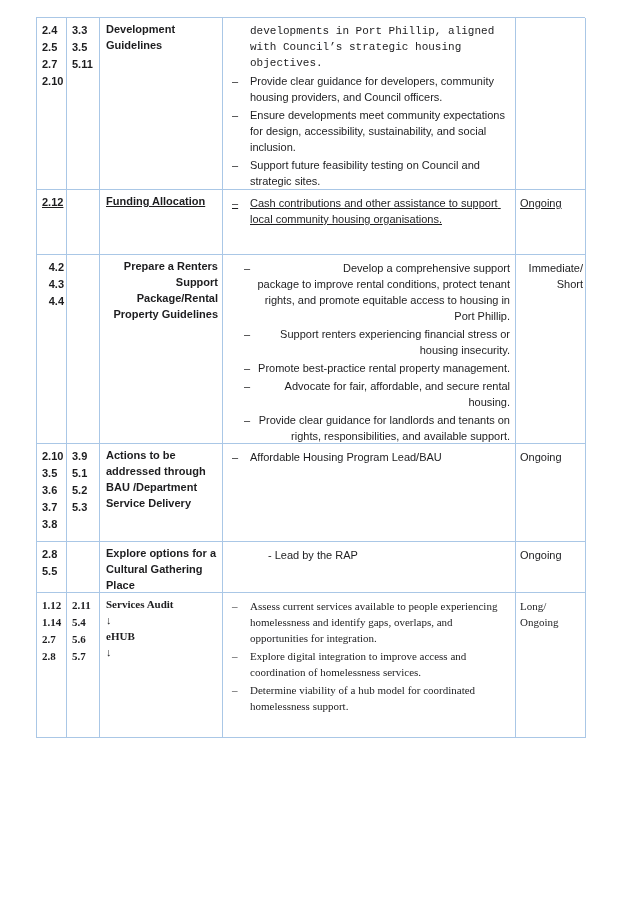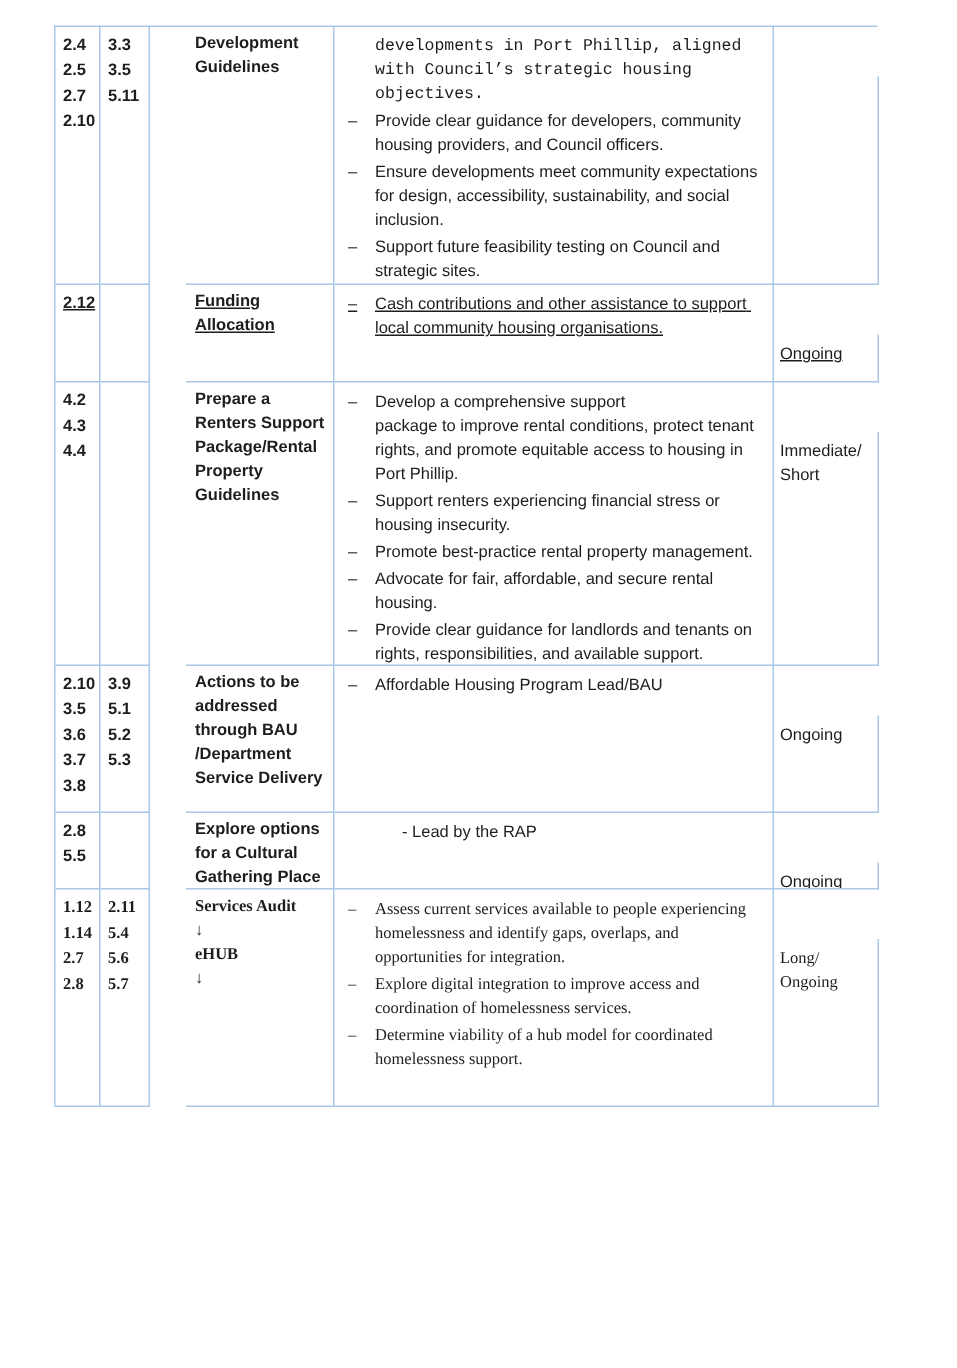--- a/index.html
+++ b/index.html
@@ -36,21 +36,20 @@
   }
   .cell.refs {
     padding: 4px 2px 2px 5px;
     font-weight: 700;
     line-height: 17px;
   }
   .cell.title {
     padding: 3px 4px 2px 6px;
     font-weight: 700;
     line-height: 16px;
-    margin-left: 24px;
   }
   .title-par { margin: 0; }
   .cell.details {
     padding: 5px 5px 2px 9px;
     line-height: 16px;
   }
   .item { margin-bottom: 2px; }
   .item.bullet { display: flex; }
   .item .dash {
     flex: 0 0 18px;
@@ -58,21 +57,20 @@
   }
   .item .itxt {
     flex: 1 1 auto;
     white-space: pre-wrap;
   }
   .item.continuation { padding-left: 18px; font-family: Liberation Mono, monospace; }
   .item.plain { padding-left: 0; margin-left: 36px; }
   .cell.timeline {
     padding: 5px 2px 2px 4px;
     line-height: 16px;
-    margin-top: 33px;
   }
 </style>
 </head>
 <body>
 
 <div class="page">
   <div class="atable">
       <div class="arow" style="height: 172px;">
         <div class="cell refs">
           <div class="num">2.4</div>
@@ -116,21 +114,21 @@
         <div class="cell details">
           <div class="item bullet">
             <span class="dash">–</span>
             <span class="itxt">Cash contributions and other assistance to support local community housing organisations.</span>
           </div>
         </div>
         <div class="cell timeline">
           <div class="tl">Ongoing</div>
         </div>
       </div>
-      <div class="arow" style="height: 189px;">
+      <div class="arow" style="height: 189px; text-align: right;">
         <div class="cell refs">
           <div class="num">4.2</div>
           <div class="num">4.3</div>
           <div class="num">4.4</div>
         </div>
         <div class="cell refs"></div>
         <div class="cell title">
           <div class="title-par">Prepare a Renters Support Package/Rental Property Guidelines</div>
         </div>
         <div class="cell details">

